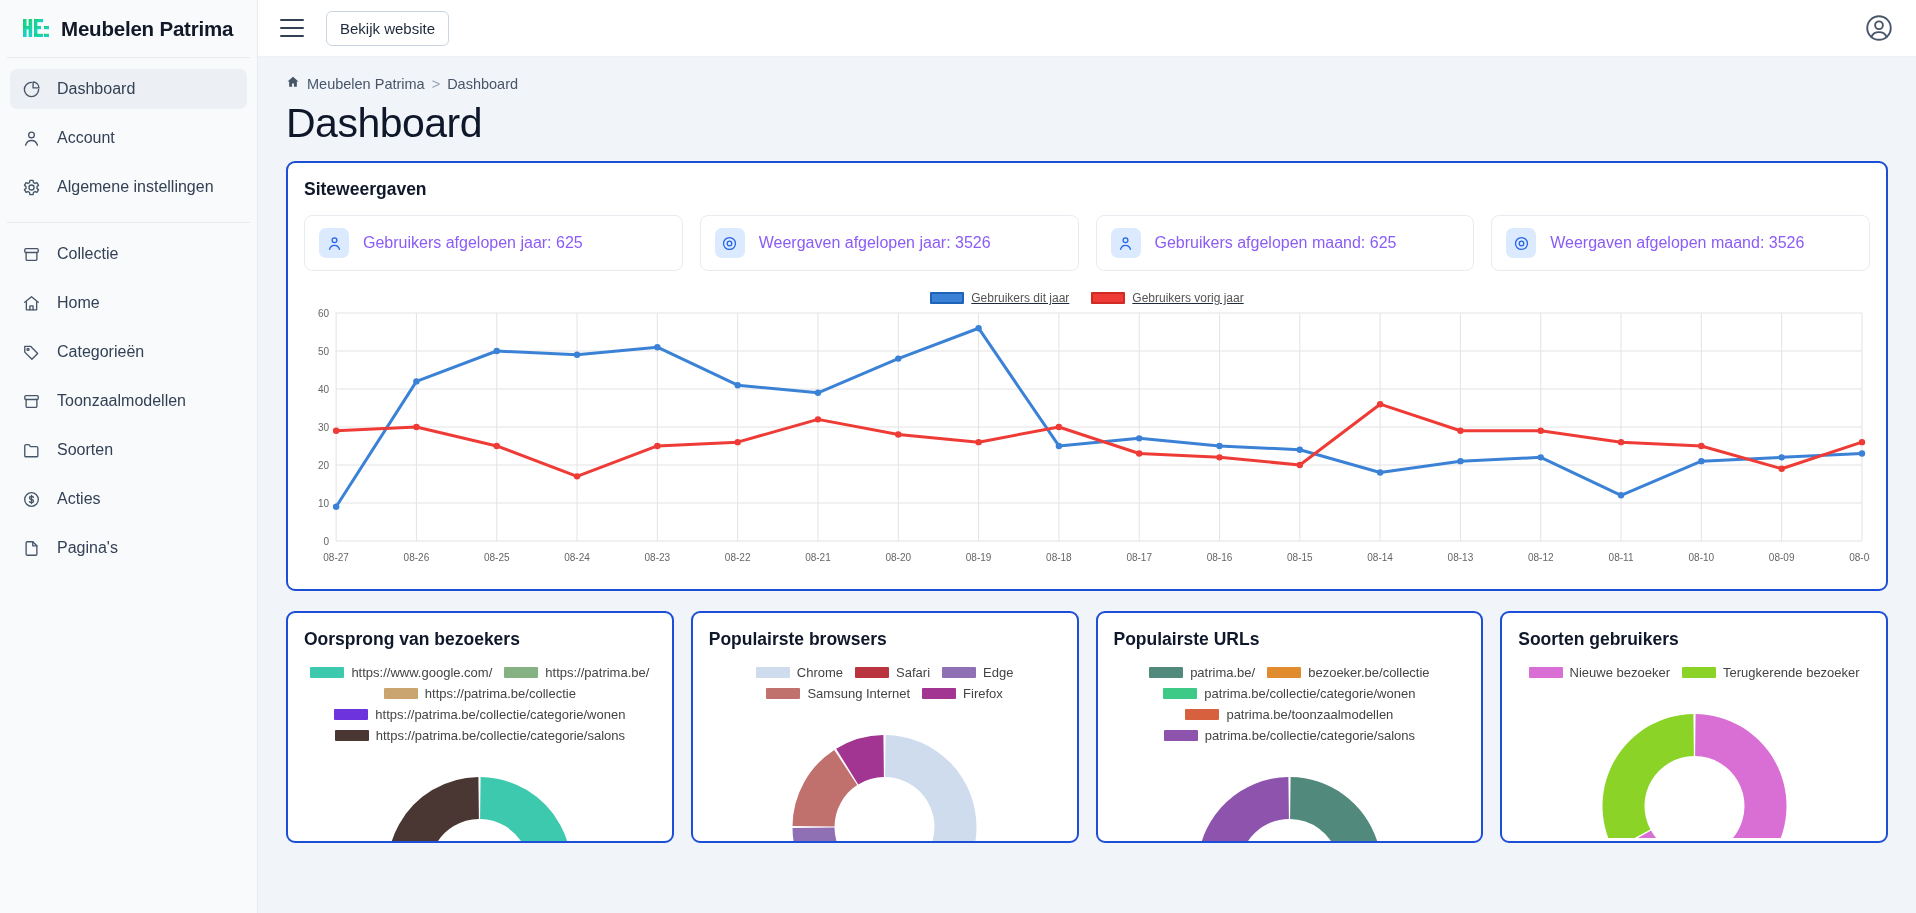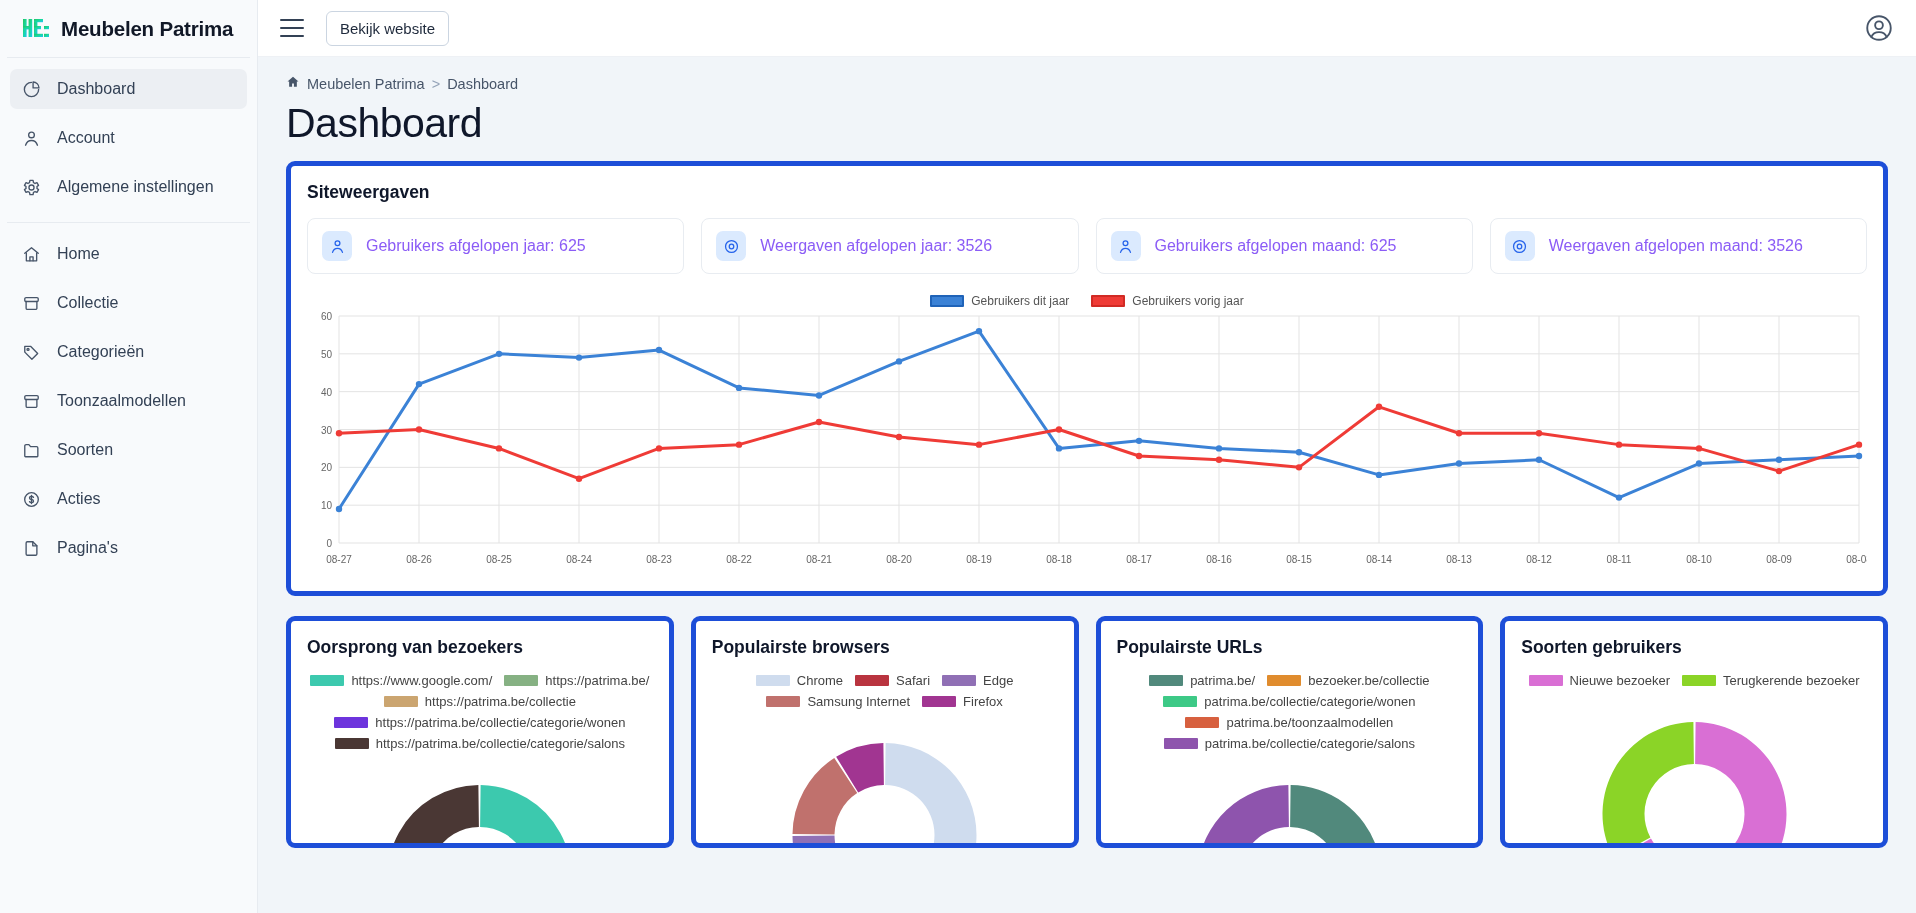--- a/index.html
+++ b/index.html
@@ -63,38 +63,38 @@
     padding:0 0 0 0;
   }
   .content-inner { padding:18px 28px 0 28px; }
 
   .breadcrumb { display:flex; align-items:center; gap:7px; font-size:14.5px; color:#475569; }
   .breadcrumb a { color:#475569; text-decoration:none; cursor:pointer; }
   .crumb-sep { color:#94a3b8; }
   .page-title { font-size:41px; font-weight:normal; margin:8px 0 14px 0; letter-spacing:-0.5px; color:#0f172a; }
 
   .card {
-    background:#fff; border:5px solid #1d4ed8; border-radius:9px;
+    background:#fff; border:2px solid #1d4ed8; border-radius:9px;
   }
   .card-title { font-size:17.5px; font-weight:bold; color:#0f172a; }
 
   .stats-card { padding:16px 16px 18px 16px; }
   .stats-row { display:flex; gap:17px; margin-top:15px; }
   .stat {
     flex:1; border:1px solid #e8ecf1; border-radius:8px;
     padding:11px 14px; display:flex; align-items:center; gap:14px; min-height:56px;
   }
   .stat-ic {
     width:30px; height:30px; border-radius:7px; background:#dbeafe;
     display:flex; align-items:center; justify-content:center; color:#2563eb; flex:none;
   }
   .stat-label { font-size:16px; color:#8b5cf6; }
 
   
-  .linechart-wrap { margin-top:20px; }
+  .linechart-wrap { margin-top:20px;text-decoration:underline; }
   .legend { display:flex; justify-content:center; align-items:center; gap:22px; font-size:12px; color:#555; }
   .legend-item { display:flex; align-items:center; gap:7px; }
   .legend-swatch { width:34px; height:12px; border-radius:1px; }
   .chart-svg { display:block; width:100%; }
 
   
   .donut-row { display:flex; gap:17px; margin-top:20px; }
   .donut-card { flex:1; padding:16px 16px 0 16px; min-width:0; height:232px; overflow:hidden; }
   .donut-legend { margin-top:15px; display:flex; flex-wrap:wrap; justify-content:center; gap:6px 12px; }
   .dl-item { display:flex; align-items:center; gap:7px; font-size:13px; color:#444; }
@@ -161,35 +161,35 @@
         <span>Algemene instellingen</span>
       </div>
     </div>
 
     <div class="side-sep" style="margin-top:6px;"></div>
 
     <div class="nav-group">
       <div class="nav-item">
         <span class="ic">
           <svg width="19" height="19" viewBox="0 0 24 24" fill="none" stroke="currentColor" stroke-width="1.7" stroke-linecap="round" stroke-linejoin="round">
+              <rect x="3.5" y="4.5" width="17" height="5" rx="1.6"></rect>
+              <path d="M5.2 9.5v8.4a1.6 1.6 0 0 0 1.6 1.6h10.4a1.6 1.6 0 0 0 1.6-1.6V9.5"></path>
+            </svg>
+        </span>
+        <span>Collectie</span>
+      </div>
+      <div class="nav-item">
+        <span class="ic">
+          <svg width="19" height="19" viewBox="0 0 24 24" fill="none" stroke="currentColor" stroke-width="1.7" stroke-linecap="round" stroke-linejoin="round">
               <path d="M3.5 10.5 12 3.5l8.5 7"></path>
               <path d="M5.5 10v10h13V10"></path>
               <path d="M10 20v-5h4v5"></path>
             </svg>
         </span>
         <span>Home</span>
-      </div>
-      <div class="nav-item">
-        <span class="ic">
-          <svg width="19" height="19" viewBox="0 0 24 24" fill="none" stroke="currentColor" stroke-width="1.7" stroke-linecap="round" stroke-linejoin="round">
-              <rect x="3.5" y="4.5" width="17" height="5" rx="1.6"></rect>
-              <path d="M5.2 9.5v8.4a1.6 1.6 0 0 0 1.6 1.6h10.4a1.6 1.6 0 0 0 1.6-1.6V9.5"></path>
-            </svg>
-        </span>
-        <span>Collectie</span>
       </div>
       <div class="nav-item">
         <span class="ic">
           <svg width="19" height="19" viewBox="0 0 24 24" fill="none" stroke="currentColor" stroke-width="1.7" stroke-linecap="round" stroke-linejoin="round">
               <path d="M3.5 11.5V4.2h7.3l9 9-7.3 7.3z"></path>
               <circle cx="7.6" cy="8.1" r="1.3"></circle>
             </svg>
         </span>
         <span>Categorieën</span>
       </div>

